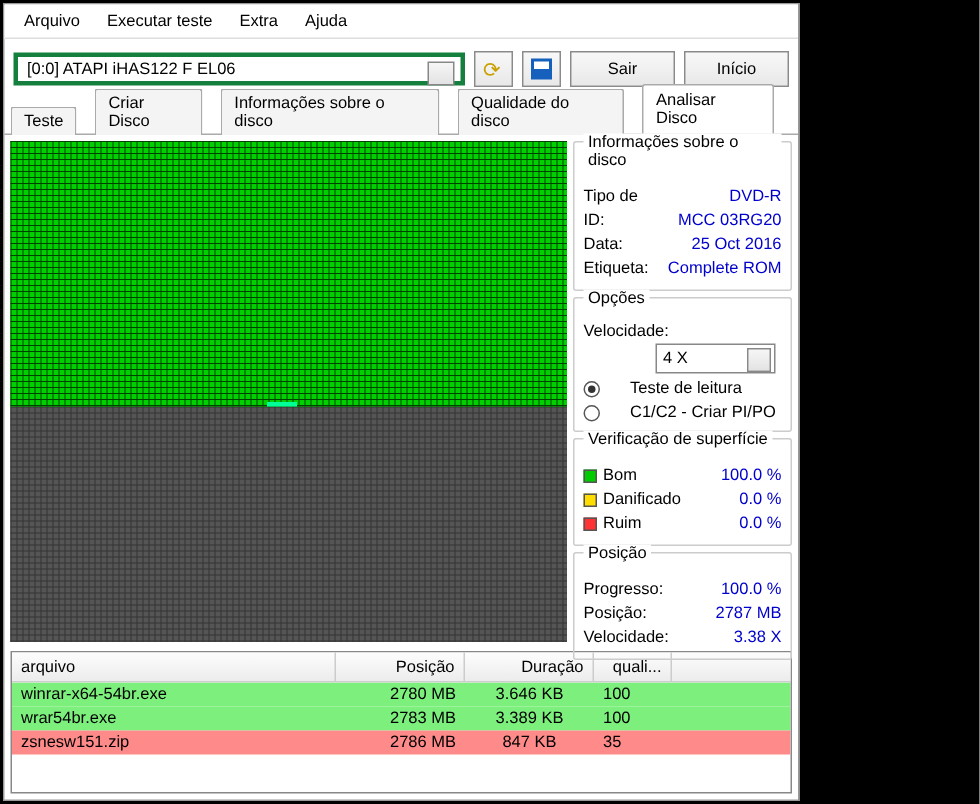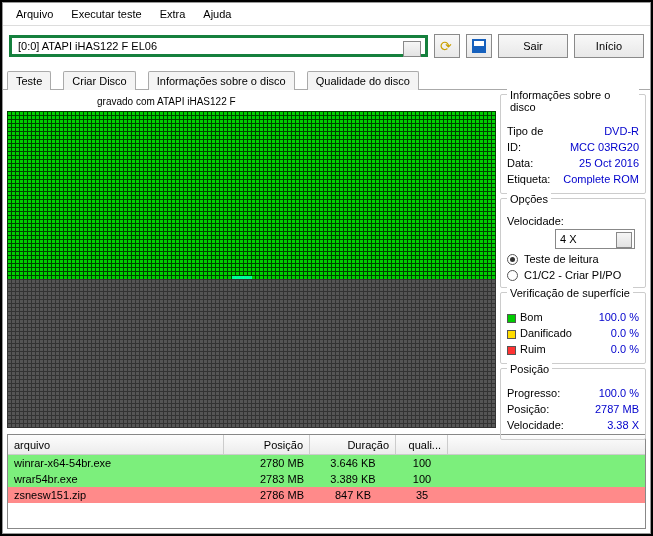--- a/index.html
+++ b/index.html
@@ -1,17 +1,17 @@
 <!DOCTYPE html>
 <html><head>
 <meta charset="utf-8">
 <style>
 * { box-sizing: border-box; margin: 0; padding: 0; }
 body { font-family: "Segoe UI", Tahoma, sans-serif; font-size: 11px; background: #000; width: 653px; height: 536px; overflow: hidden; }
-.window { background: #fff; border: 1px solid #999; width: 649px; height: 532px; margin: 2px; display: flex; flex-direction: column; }
+.window { background: #fff; border: 1px solid #999; width: 531px; height: 532px; margin: 2px; display: flex; flex-direction: column; }
 .menubar { display: flex; padding: 2px 4px; border-bottom: 1px solid #ddd; background: #fff; }
 .menubar span { padding: 3px 9px; cursor: default; }
 .toolbar { display: flex; align-items: center; padding: 8px 6px; gap: 6px; }
 .device-select { flex: 1; height: 22px; border: 3px solid #15803d; background: #fff; display: flex; align-items: center; padding: 0 6px; position: relative; }
 .device-select::after { content: ""; position: absolute; right: 4px; top: 3px; width: 16px; height: 14px; background: linear-gradient(#f6f6f6,#e3e3e3); border: 1px solid #888; }
 .device-select .arrow { position: absolute; right: 9px; top: 8px; width: 0; height: 0; border-left: 4px solid transparent; border-right: 4px solid transparent; border-top: 5px solid #333; }
 .icon-btn { width: 26px; height: 24px; border: 1px solid #8a8a8a; background: linear-gradient(#f8f8f8,#e8e8e8); display: flex; align-items: center; justify-content: center; }
 .btn { width: 70px; height: 24px; border: 1px solid #8a8a8a; background: linear-gradient(#f8f8f8,#e8e8e8); font-size: 11px; }
 .tabs { display: flex; padding: 0 4px; border-bottom: 1px solid #aaa; margin-top: 2px; align-items: flex-end; height: 22px; }
 .tab { padding: 3px 8px; border: 1px solid #aaa; border-bottom: none; margin-right: 12px; background: #f4f4f4; border-radius: 2px 2px 0 0; position: relative; top: 1px; font-size: 11px; }
@@ -24,32 +24,32 @@
 .graph .gray-grid { position:absolute; left:0; right:0; top:53%; bottom:0; background-image: linear-gradient(#333 1px, transparent 1px), linear-gradient(90deg, #333 1px, transparent 1px); background-size: 4px 4px; background-color:#555; }
 .graph .cyan-line { position:absolute; left:46%; top:52%; width:20px; height:3px; background:#00ff99; }
 .side { width: 146px; display: flex; flex-direction: column; gap: 2px; }
 .group { border: 1px solid #ccc; border-radius: 2px; padding: 4px 6px 6px 6px; margin-bottom: 2px; position: relative; }
 .group-title { position: relative; top: -10px; background: #fff; display: inline-block; padding: 0 3px; font-size: 11px; margin-bottom: -6px; }
 .row { display: flex; justify-content: space-between; font-size: 11px; line-height: 16px; }
 .row .val { color: #0000cc; }
 .speed-select { width: 80px; height: 20px; border: 1px solid #888; background: #fff; display: flex; align-items: center; padding: 0 4px; position: relative; margin-top: 2px; margin-left: 48px; }
 .speed-select::after { content:""; position:absolute; right:2px; top:2px; width:14px; height:14px; background:linear-gradient(#f6f6f6,#e3e3e3); border:1px solid #888; }
 .speed-select .arrow { position:absolute; right:6px; top:7px; width:0; height:0; border-left:3px solid transparent; border-right:3px solid transparent; border-top:4px solid #333; }
-.radio-row { display:flex; align-items:center; gap:6px; margin-top:4px; font-size:11px; }
+.radio-row { display:flex; align-items:center; gap:20px; margin-top:4px; font-size:11px; }
 .radio { width:11px; height:11px; border:1px solid #555; border-radius:50%; display:inline-flex; align-items:center; justify-content:center; }
 .radio.checked::after { content:""; width:5px; height:5px; background:#333; border-radius:50%; }
 .sw { display:inline-block; width:9px; height:9px; border:1px solid #555; margin-right:4px; vertical-align:middle; }
 .sw.green{background:#00cc00;} .sw.yellow{background:#ffdd00;} .sw.red{background:#ff3333;}
 .filelist { border: 1px solid #888; margin: 2px 4px 4px 4px; background:#fff; height: 95px; display:flex; flex-direction:column; }
 .fl-head { display:flex; border-bottom: 1px solid #ccc; background: linear-gradient(#fdfdfd,#ececec); font-size:11px; height:20px; align-items:center; }
 .fl-head span { border-right:1px solid #ccc; padding: 0 6px; height:100%; display:flex; align-items:center; }
 .fl-body { overflow:auto; flex:1; }
 .fl-row { display:flex; font-size:11px; height:16px; align-items:center; }
 .fl-row span { padding: 0 6px; }
-.c0{width:216px;} .c1{width:86px; text-align:right; justify-content:flex-end;} .c2{width:86px; text-align:center; justify-content:flex-end;} .c3{width:52px; text-align:center; justify-content:flex-end;}
+.c0{width:216px;} .c1{width:86px; text-align:right; justify-content:flex-end;} .c2{width:86px; text-align:center; justify-content:flex-end;} .c3{width:52px; text-align:left; justify-content:flex-end;}
 .fl-row.green{background:#7cef7c;} .fl-row.red{background:#ff8a8a;}
 .scroller{width:16px; background:#e9e9e9; border-left:1px solid #ccc;}
 .save-icon{width:14px;height:14px;background:#1560bd;position:relative;}
 .save-icon::after{content:"";position:absolute;left:2px;top:2px;right:2px;height:5px;background:#fff;}
 .refresh-icon{width:14px;height:14px;position:relative;}
 .refresh-icon::before{content:"⟳";color:#caa000;font-size:14px;line-height:14px;}
 </style>
 </head>
 <body>
 
@@ -74,25 +74,25 @@
       </div>
     <button class="btn">Sair</button>
     <button class="btn">Início</button>
   </div>
 
   <div class="tabs">
     <div class="tab">Teste</div>
     <div class="tab">Criar Disco</div>
     <div class="tab">Informações sobre o disco</div>
     <div class="tab">Qualidade do disco</div>
+    <div class="tab active">Analisar Disco</div>
   </div>
 
   <div class="main">
     <div class="left">
-      <div class="graph-title">gravado com ATAPI   iHAS122  F</div>
       <div class="graph">
         <div class="gray-grid"></div>
         <div class="green-grid"></div>
         <div class="cyan-line"></div>
       </div>
     </div>
 
     <div class="side">
       <div class="group">
         <div class="group-title">Informações sobre o disco</div>

